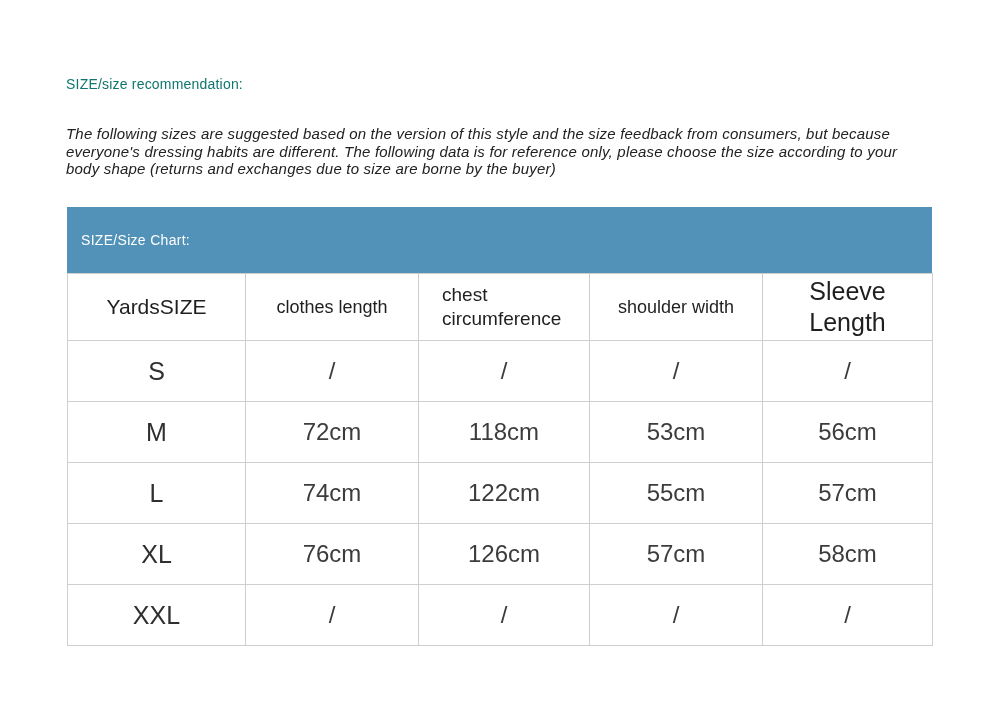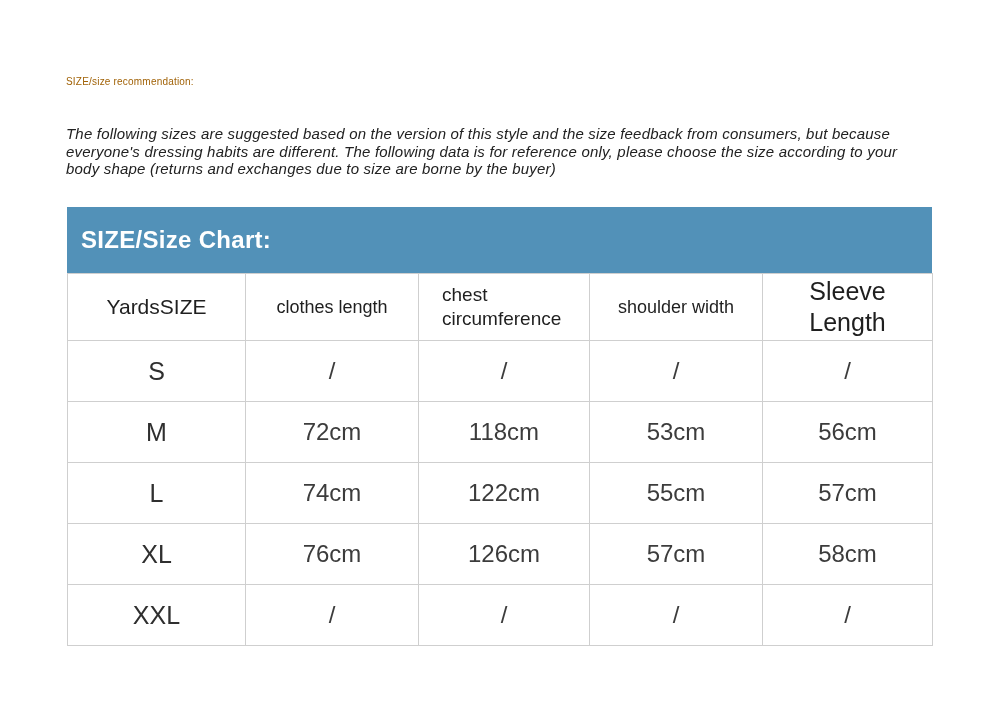--- a/index.html
+++ b/index.html
@@ -12,23 +12,23 @@
     position: relative;
     width: 1000px;
     height: 708px;
     background: #ffffff;
     overflow: hidden;
   }
   .section-heading {
     position: absolute;
     left: 66px;
     top: 76px;
-    font-size: 10px;
+    font-size: 14px;
     letter-spacing: 0.2px;
-    color: #a16207;
+    color: #0f766e;
   }
   .disclaimer {
     position: absolute;
     left: 66px;
     top: 125px;
     width: 868px;
     font-size: 15px;
     line-height: 17.5px;
     letter-spacing: 0.2px;
     color: #212121;
@@ -43,23 +43,22 @@
   .chart-title-bar {
     width: 100%;
     height: 66px;
     background: #5291B8;
     display: flex;
     align-items: center;
     padding-left: 14px;
   }
   .chart-title-bar .title {
     color: #ffffff;
-    font-size: 24px;
+    font-size: 14px;
     letter-spacing: 0.3px;
-    font-weight: bold;
   }
   table.size-table {
     width: 100%;
     border-collapse: collapse;
     table-layout: fixed;
     background: #ffffff;
   }
   table.size-table th,
   table.size-table td {
     border: 1px solid #cfcfcf;

